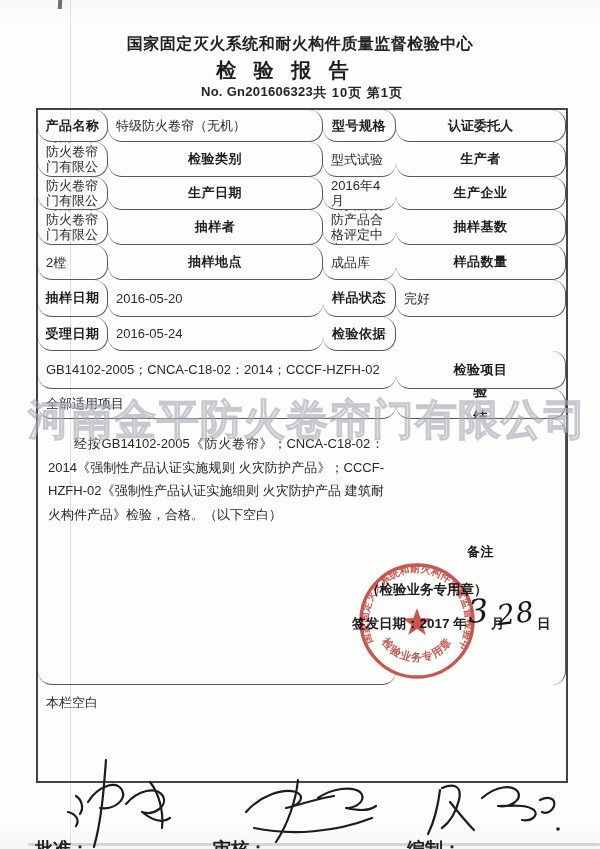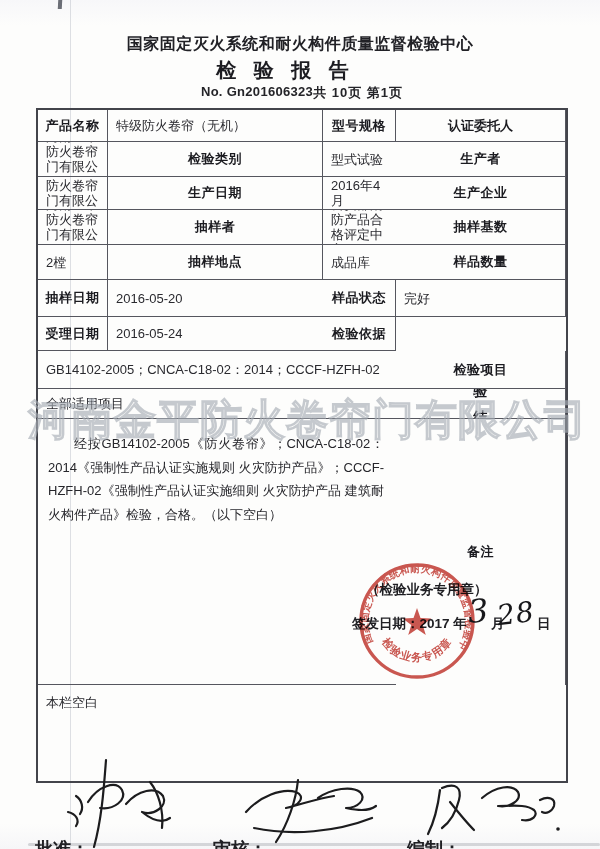--- a/index.html
+++ b/index.html
@@ -18,21 +18,21 @@
           font-size:13px;color:#242428;}
   .report-no{font-weight:bold;letter-spacing:0.3px;}
   .pagination{font-weight:600;letter-spacing:1px;}
 
   .tbl{position:absolute;left:36px;top:108px;width:532px;height:675px;box-sizing:border-box;
        border:2px solid #43444b;display:grid;
        grid-template-columns:70px 215px 73px 170px;
        grid-template-rows:32px 35px 33px 35px 35px 37px 34px 38px 30px 266px 96px;
        background:transparent;z-index:1;}
   .cell{box-sizing:border-box;border-right:1px solid #55565e;border-bottom:1px solid #55565e;
-        display:flex;align-items:center;font-size:13px;overflow:hidden;}
+        display:flex;align-items:center;font-size:13px;overflow:hidden;border-radius:14px;}
   .cell.lastcol{border-right:none;}
   .cell.lastrow{border-bottom:none;}
   .lab{justify-content:center;font-weight:bold;letter-spacing:0.5px;color:#1b1b20;padding:0 2px;text-align:center;}
   .lab.tight{letter-spacing:0;}
   .val{padding:2px 8px;color:#2a2a2f;line-height:15px;}
   .span3{grid-column:span 3;}
   .conc-label{flex-direction:column;justify-content:center;gap:12px;font-weight:bold;font-size:14px;}
   .conc-label span{display:block;line-height:14px;}
   .conc-content{position:relative;align-items:flex-start;}
   .conc-text{margin:0;padding:13px 12px 0 10px;text-indent:2em;font-size:13px;line-height:23.5px;

